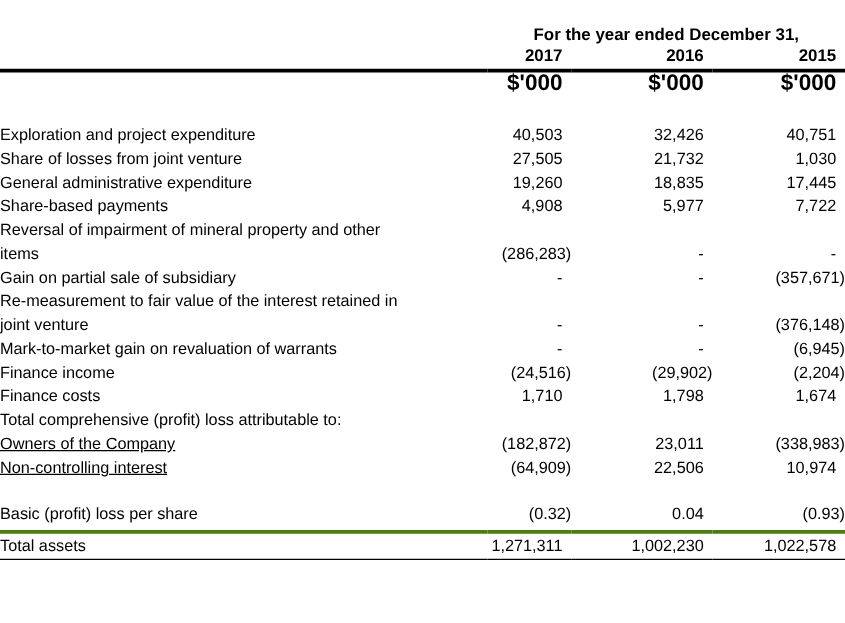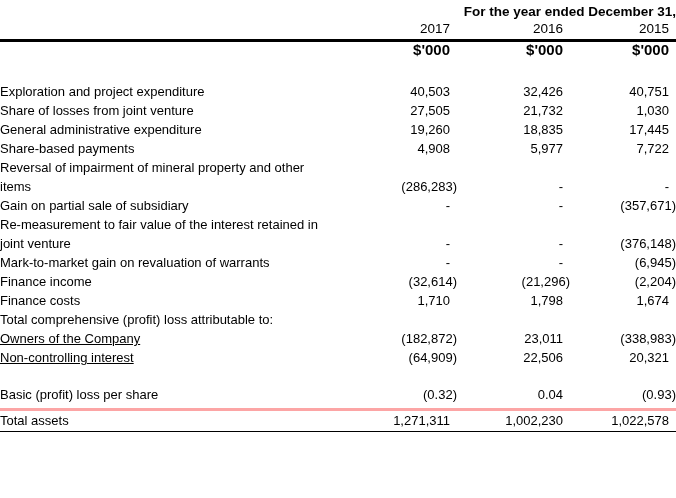--- a/index.html
+++ b/index.html
@@ -41,46 +41,45 @@
   td.num { text-align: right; }
   td.c3 { padding-right: 6px; }
   .sp { display: inline-block; width: 7px; }
 
   
   tr.period td {
     font-weight: bold;
     font-size: 13.5px;
     height: 15px;
     line-height: 15px;
-    padding-top: 4px;
-    text-align: right;
+    padding-top: 20px;
   }
   td.period-cell { text-align: center; padding-right: 16px; }
   tr.years td {
-    font-weight: normal;
+    font-weight: bold;
     font-size: 13.5px;
     height: 20px;
     line-height: 20px;
     border-bottom: 3px solid #000000;
   }
   tr.units td {
     font-weight: bold;
-    font-size: 15px;
+    font-size: 18px;
     height: 16px;
     line-height: 16px;
   }
   tr.headgap td { height: 24px; line-height: 24px; }
 
   
   tr.gap td { height: 18px; line-height: 18px; }
   tr.gap-sm td { height: 4px; line-height: 4px; }
 
   
   tr.sum-0 td {
-    border-top: 3px solid #fca5a5;
+    border-top: 3px solid #4d7c0f;
     border-bottom: 1px solid #000000;
     height: 20px; line-height: 20px;
   }
   tr.sum-1 td {
     border-bottom: 3px solid #000000;
     height: 20px; line-height: 20px;
   }
 </style>
 </head>
 <body>
@@ -170,22 +169,22 @@
           <td class="num c3"><span>(376,148)</span></td>
         </tr>
         <tr>
           <td class="label">Mark-to-market gain on revaluation of warrants</td>
           <td class="num"><span>-</span><span class="sp"></span></td>
           <td class="num"><span>-</span><span class="sp"></span></td>
           <td class="num c3"><span>(6,945)</span></td>
         </tr>
         <tr>
           <td class="label">Finance income</td>
-          <td class="num"><span>(32,614)</span></td>
-          <td class="num"><span>(21,296)</span></td>
+          <td class="num"><span>(24,516)</span></td>
+          <td class="num"><span>(29,902)</span></td>
           <td class="num c3"><span>(2,204)</span></td>
         </tr>
         <tr>
           <td class="label">Finance costs</td>
           <td class="num"><span>1,710</span><span class="sp"></span></td>
           <td class="num"><span>1,798</span><span class="sp"></span></td>
           <td class="num c3"><span>1,674</span><span class="sp"></span></td>
         </tr>
         <tr>
           <td class="label">Total comprehensive (profit) loss attributable to:</td>
@@ -196,21 +195,21 @@
         <tr>
           <td class="label indent">Owners of the Company</td>
           <td class="num"><span>(182,872)</span></td>
           <td class="num"><span>23,011</span><span class="sp"></span></td>
           <td class="num c3"><span>(338,983)</span></td>
         </tr>
         <tr>
           <td class="label indent">Non-controlling interest</td>
           <td class="num"><span>(64,909)</span></td>
           <td class="num"><span>22,506</span><span class="sp"></span></td>
-          <td class="num c3"><span>20,321</span><span class="sp"></span></td>
+          <td class="num c3"><span>10,974</span><span class="sp"></span></td>
         </tr>
         <tr class="gap">
           <td colspan="4"></td>
         </tr>
         <tr>
           <td class="label">Basic (profit) loss per share</td>
           <td class="num"><span>(0.32)</span></td>
           <td class="num"><span>0.04</span><span class="sp"></span></td>
           <td class="num c3"><span>(0.93)</span></td>
         </tr>

